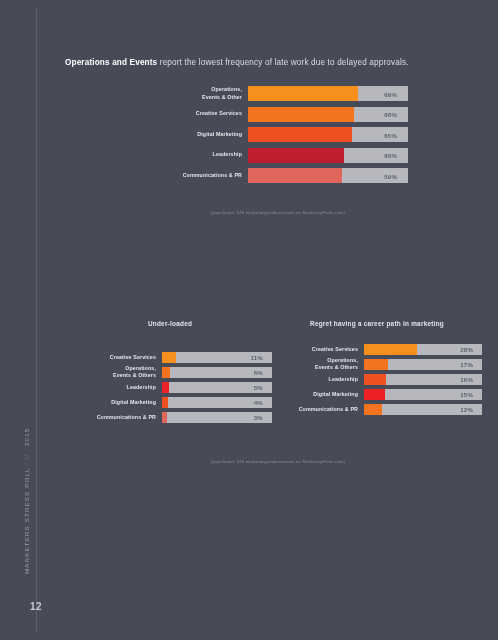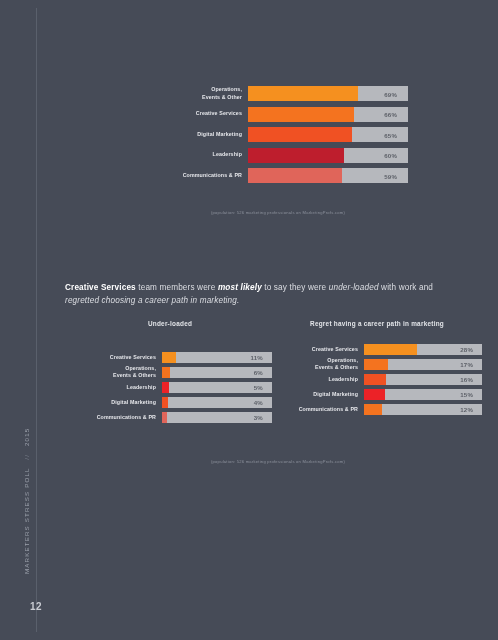--- a/index.html
+++ b/index.html
@@ -175,20 +175,21 @@
   <div class="rail-text">
     <span>MARKETERS STRESS POLL</span>
     <span class="sep">//</span>
     <span>2015</span>
   </div>
   <div class="page-num">12</div>
 </div>
 
 <div class="content">
 
+  <p class="lede" id="lede-1"><b>Operations and Events</b><span> report the lowest frequency of late work due to delayed approvals.</span></p>
 
   <div class="chart" id="chart-late">
     <div class="rows">
 
       <div class="row">
         <div class="row-label">Operations,
 Events &amp; Other</div>
         <div class="track">
           <div class="fill" style="width:69%;background:#f5901f"></div>
           <div class="val">69%</div>
@@ -225,21 +226,20 @@
           <div class="fill" style="width:59%;background:#e0655a"></div>
           <div class="val">59%</div>
         </div>
       </div>
 
     </div>
   </div>
 
   <div class="citation" id="cite-1">(population: 526 marketing professionals on MarketingProfs.com)</div>
 
-  <p class="lede" id="lede-2"><b>Creative Services</b><span> team members were </span><span class="bi">most likely</span><span> to say they were </span><i>under-loaded</i><span> with work and </span><i>regretted choosing a career path in marketing.</i></p>
 
   <div class="chart chart-sm" id="chart-underloaded">
     <div class="chart-title">Under-loaded</div>
     <div class="rows">
 
       <div class="row">
         <div class="row-label">Creative Services</div>
         <div class="track">
           <div class="fill" style="width:13%;background:#f5901f"></div>
           <div class="val">11%</div>

